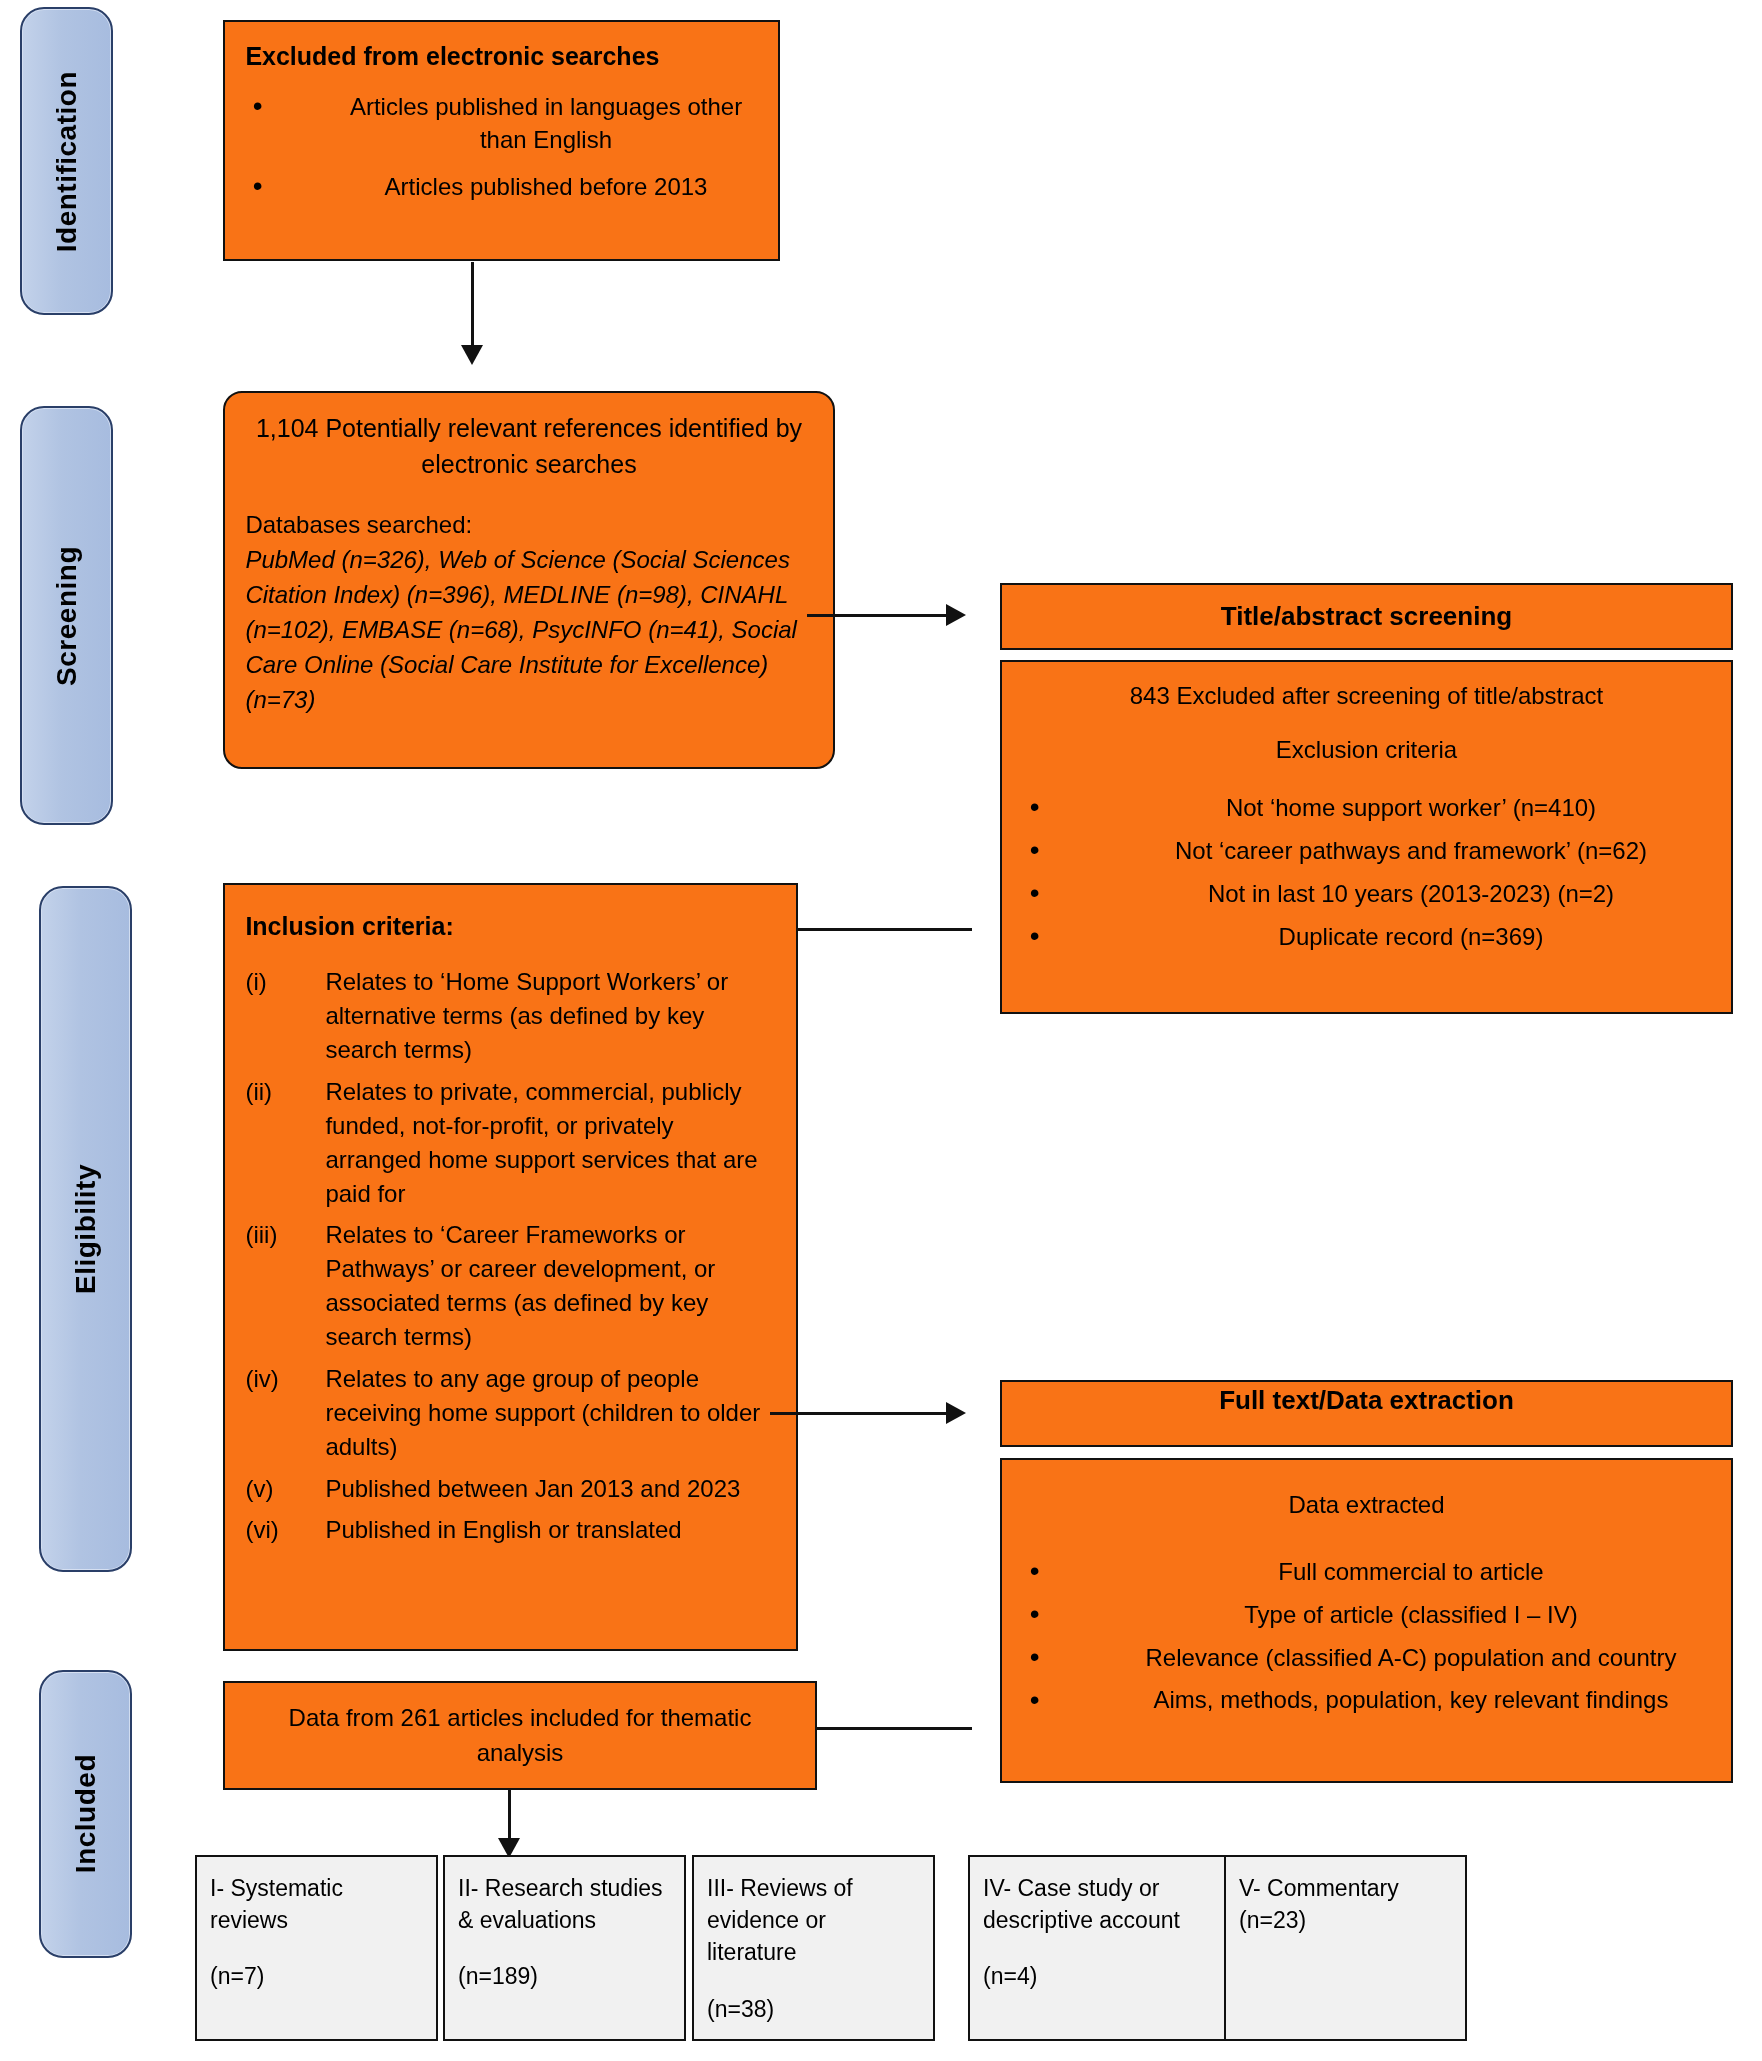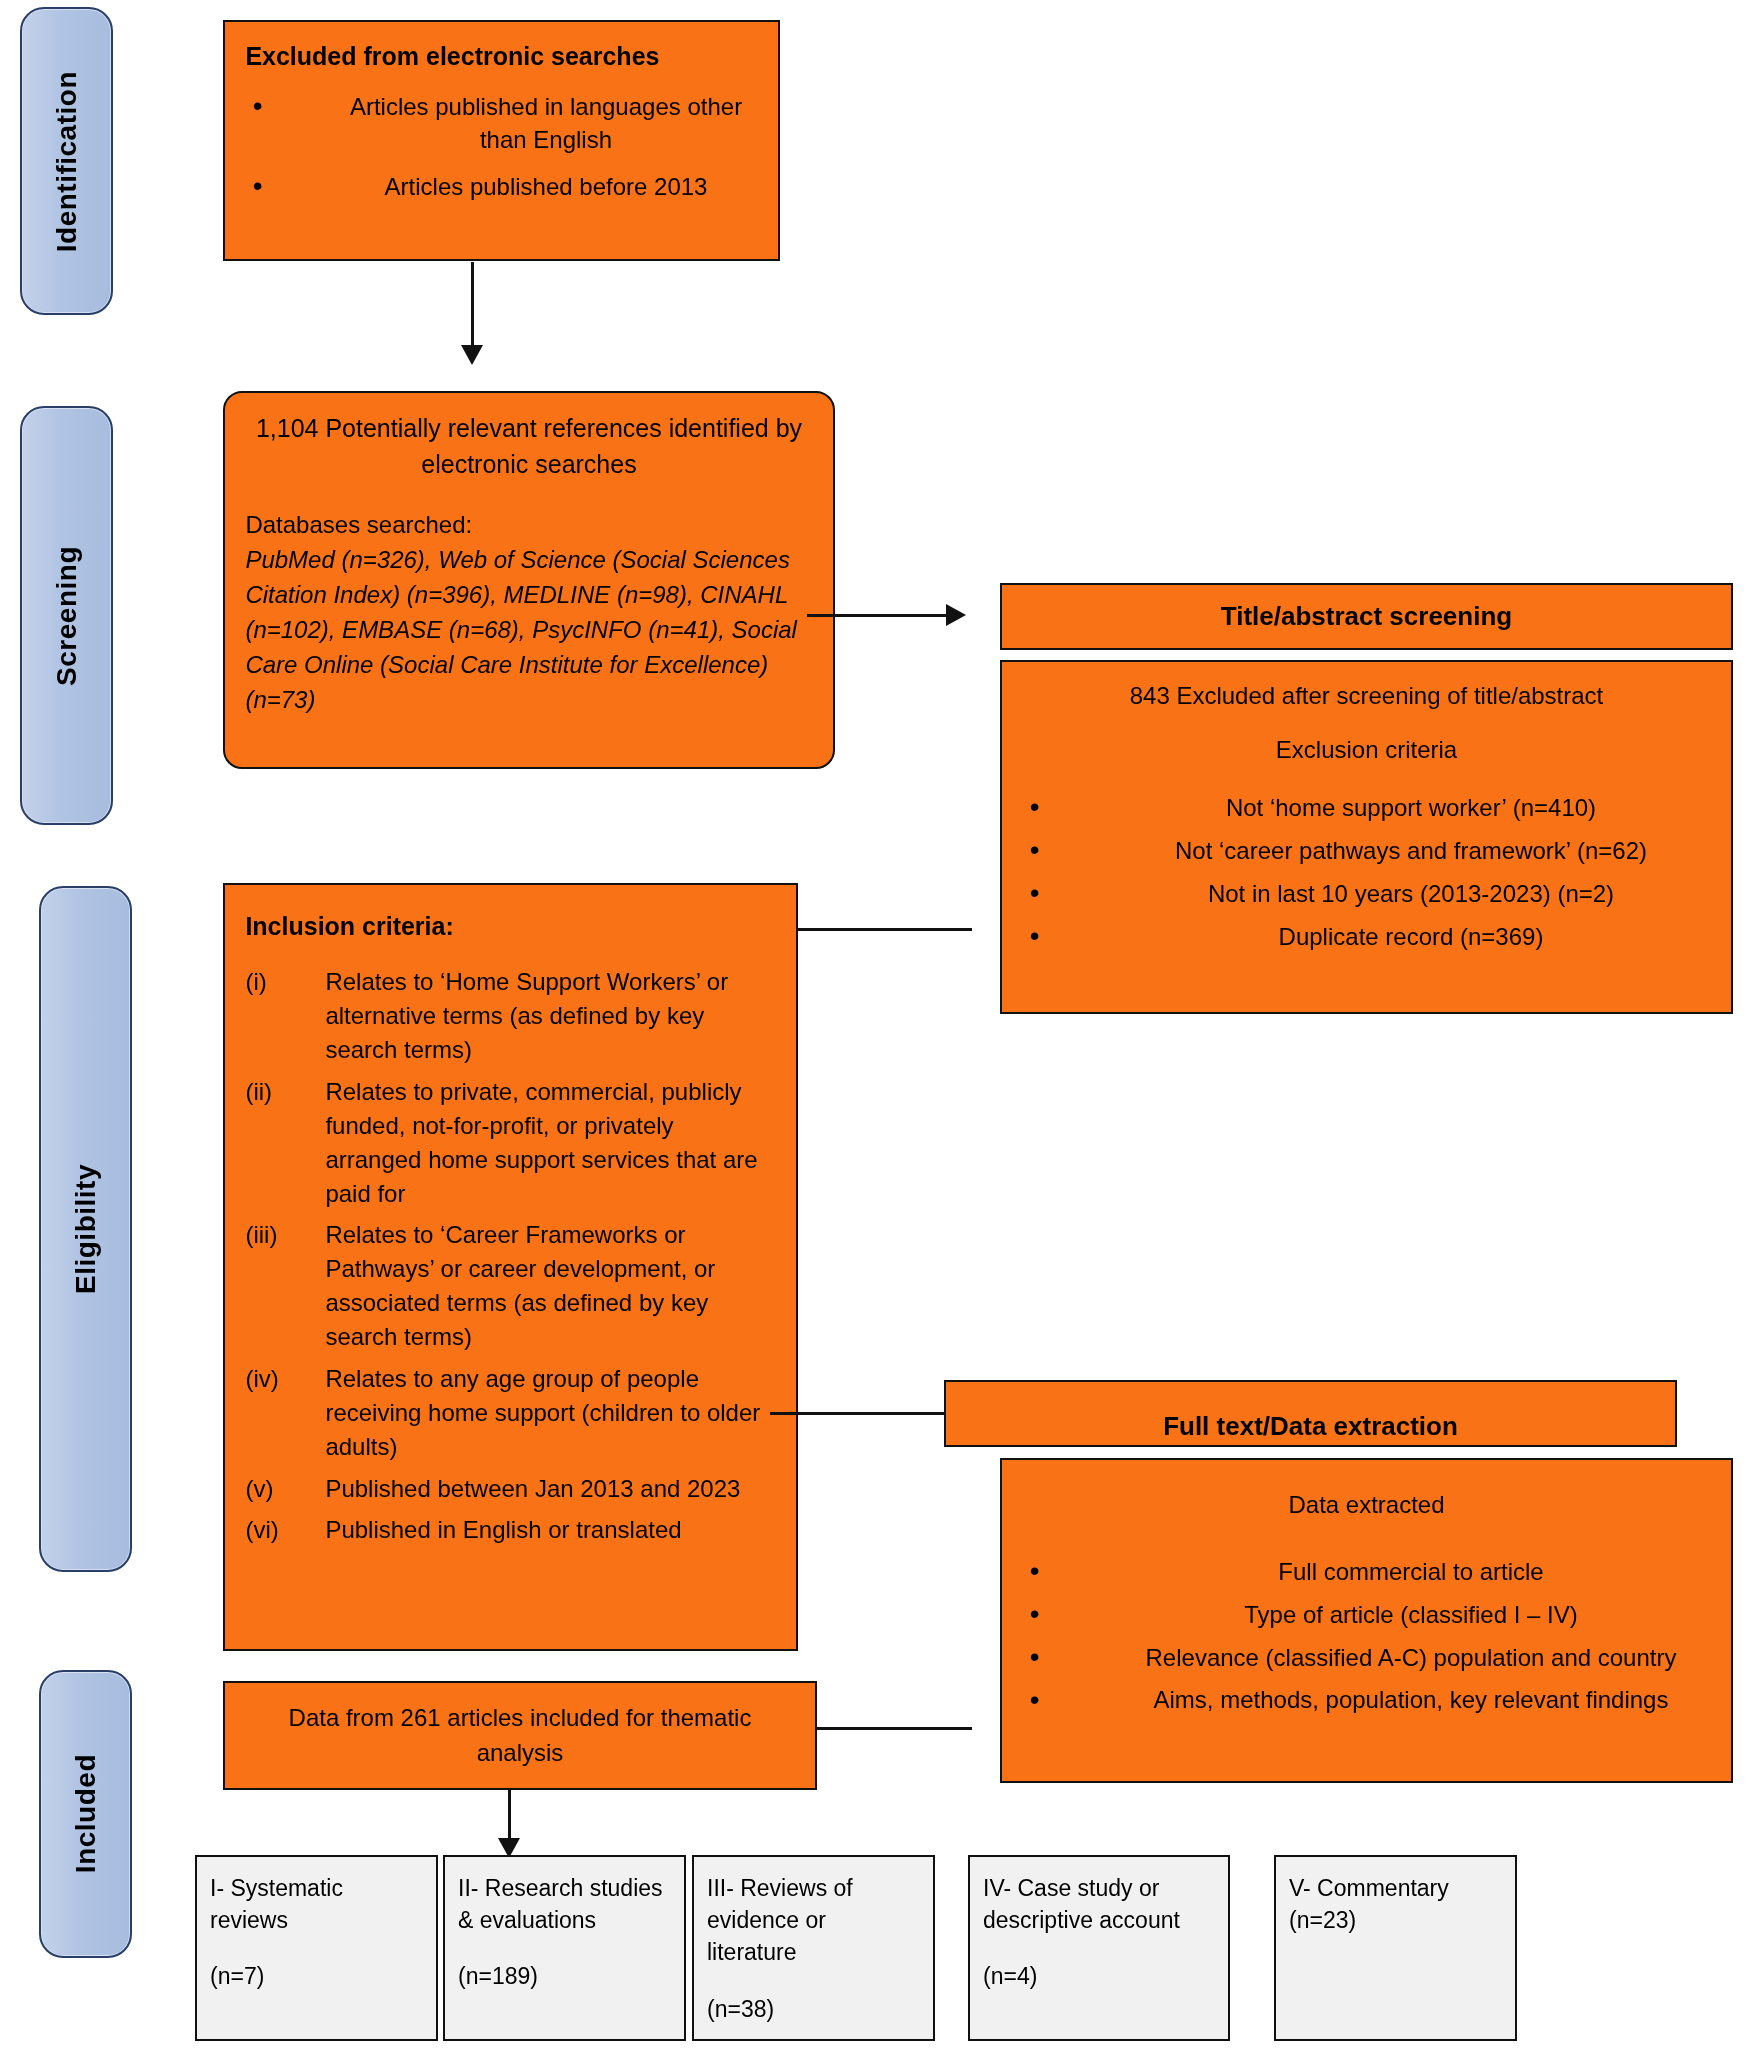--- a/index.html
+++ b/index.html
@@ -221,21 +221,21 @@
       <div class="roman-row">
         <div class="num">(vi)</div>
         <div class="txt">Published in English or translated</div>
       </div>
     </div>
   </div>
 
   <div class="h-line" style="left:770px; top:1412px; width:176px;"></div>
   <div class="arrow-right" style="left:946px; top:1402px;"></div>
 
-  <div class="box" style="left:916px; top:1380px; width:733px; height:67px; display:flex; align-items:flex-end; justify-content:center; padding:0 13px;">
+  <div class="box" style="left:972px; top:1380px; width:733px; height:67px; display:flex; align-items:flex-start; justify-content:center; padding:0 13px;">
     <div class="bold-center">Full text/Data extraction</div>
   </div>
 
   <div class="box" style="left:972px; top:1458px; width:733px; height:325px;">
     <div style="height:11px;"></div>
     <div class="center">Data extracted</div>
     <ul class="bullets tight" style="margin-top:33px;">
       <li>Full commercial to article</li>
       <li>Type of article (classified I – IV)</li>
       <li>Relevance (classified A-C) population and country</li>
@@ -266,19 +266,19 @@
   <div class="cat-box" style="left:692px; top:1855px; width:243px; height:186px;">
     <div>III- Reviews of evidence or literature</div>
     <div class="n">(n=38)</div>
   </div>
 
   <div class="cat-box" style="left:968px; top:1855px; width:262px; height:186px;">
     <div>IV- Case study or descriptive account</div>
     <div class="n">(n=4)</div>
   </div>
 
-  <div class="cat-box" style="left:1274px; top:1855px; width:243px; height:186px; padding-top:15px;">
+  <div class="cat-box" style="left:1224px; top:1855px; width:243px; height:186px; padding-top:15px;">
     <div>V- Commentary</div>
     <div style="margin-top:0;">(n=23)</div>
   </div>
 
 </div>
 
 
 </body></html>

